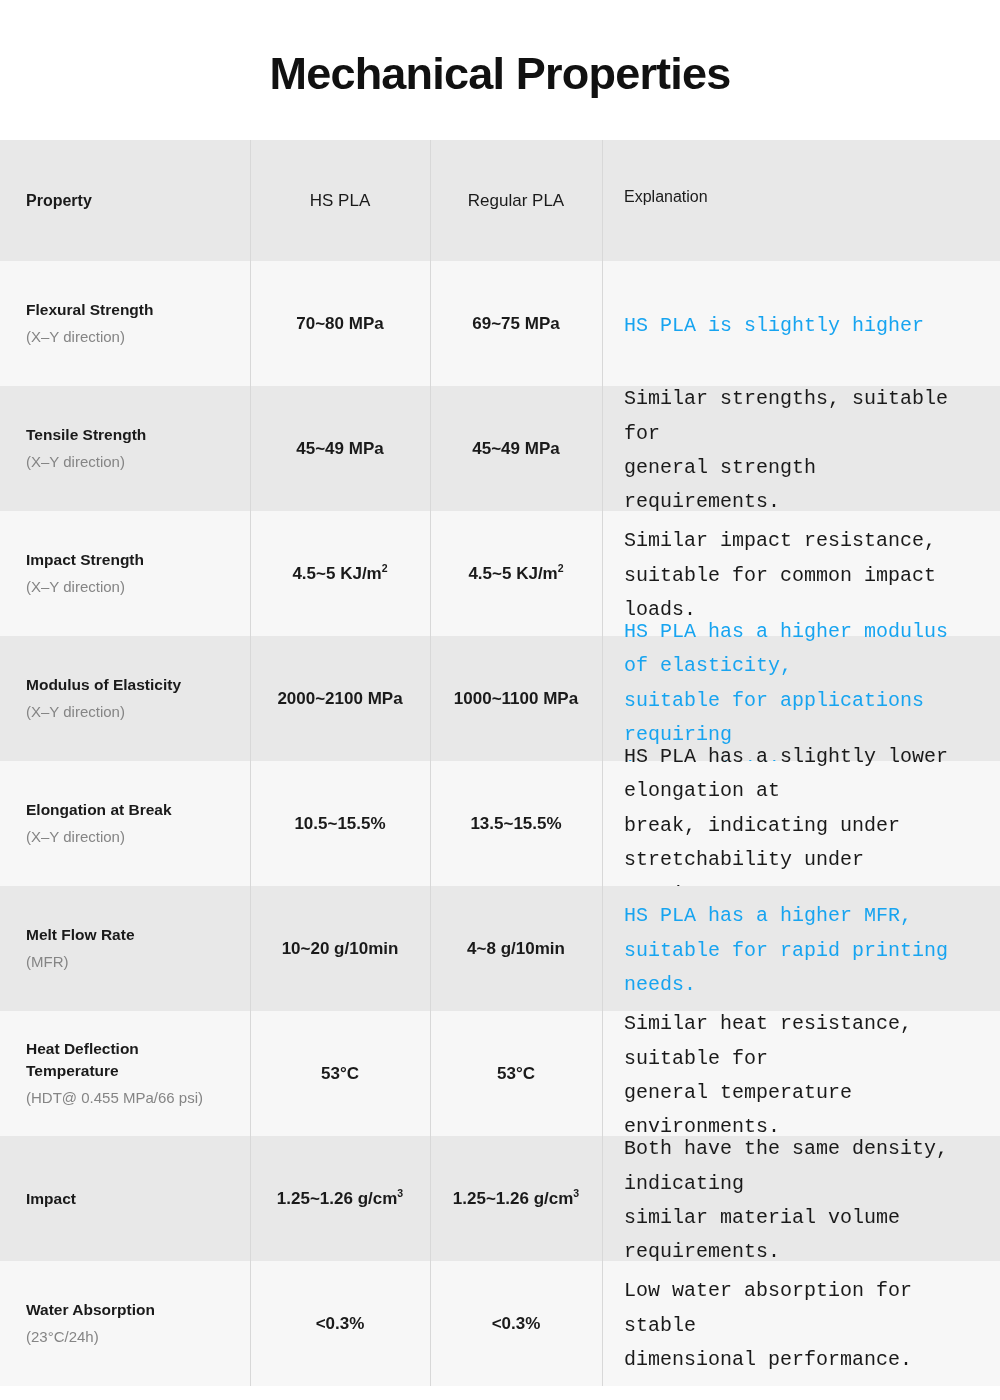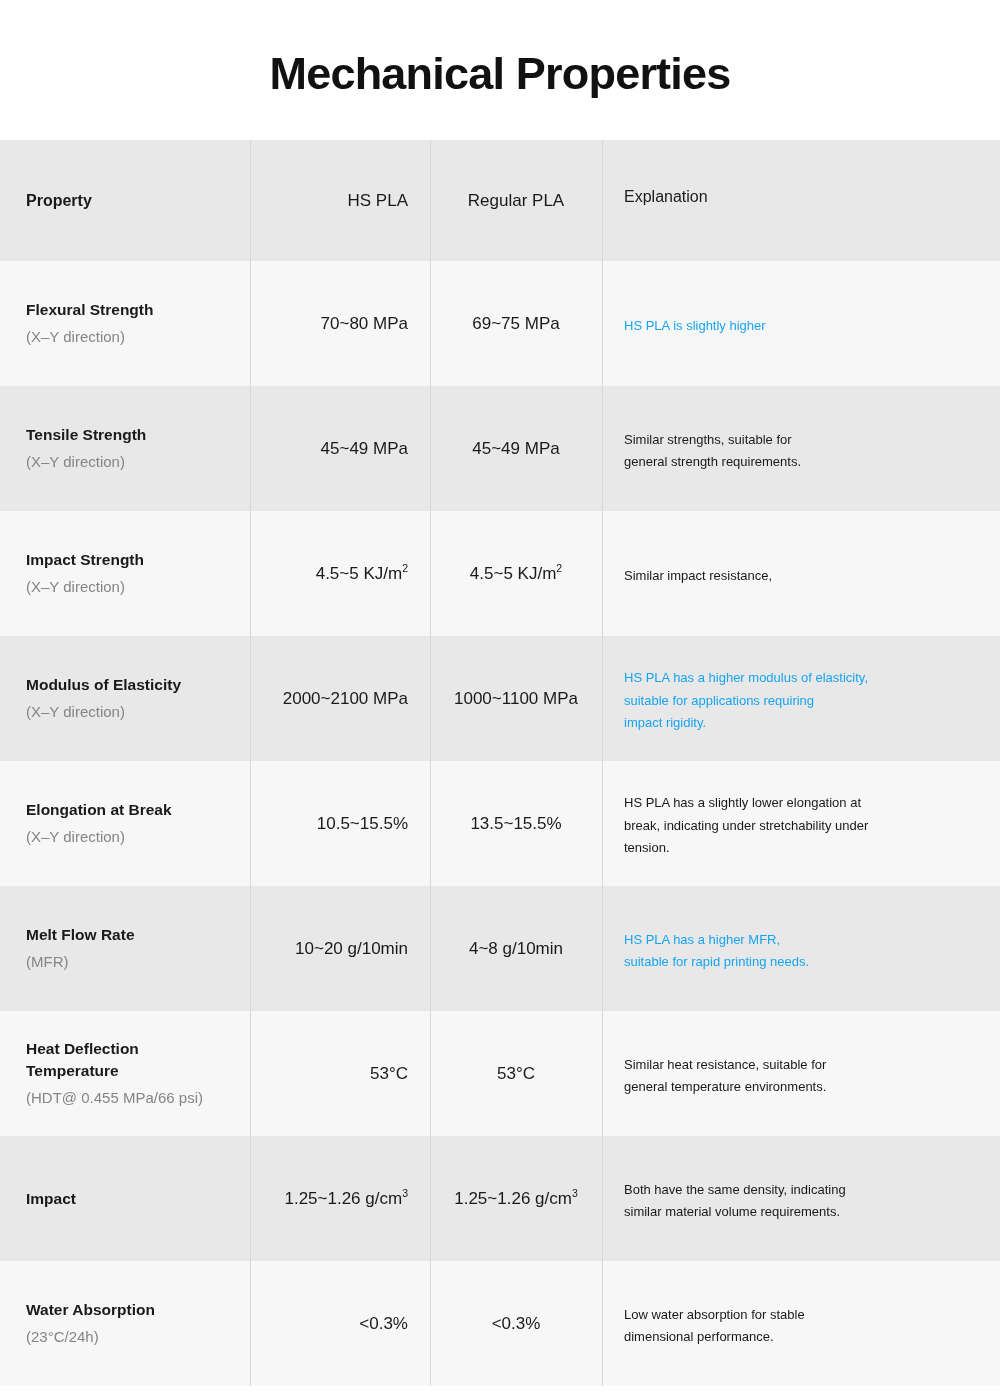--- a/index.html
+++ b/index.html
@@ -60,21 +60,21 @@
 
   .cell {
     position: relative;
     display: flex;
     flex-direction: column;
     justify-content: center;
   }
 
   
   .col-prop  { width: 250px; padding: 0 24px 0 26px; align-items: flex-start; }
-  .col-hs    { width: 180px; padding: 0 22px; align-items: flex-end; }
+  .col-hs    { width: 180px; padding: 0 22px; align-items: center; }
   .col-reg   { width: 172px; padding: 8px 6px; align-items: center; }
   .col-exp   { width: 398px; padding: 5px 22px 0 22px; align-items: flex-start; }
 
   
   .col-hs::before,
   .col-reg::before,
   .col-exp::before {
     content: "";
     position: absolute;
     left: 0;
@@ -116,37 +116,38 @@
     font-size: 15px;
     font-weight: 400;
     color: #858585;
     line-height: 1.45;
     margin-top: 5px;
   }
 
   
   .value {
     font-size: 17px;
-    font-weight: 400;
+    font-weight: 700;
     color: #1a1a1a;
     text-align: center;
     white-space: nowrap;
   }
   .value sup {
     font-size: 0.62em;
     vertical-align: super;
     line-height: 0;
   }
 
   
   .explain {
-    font-size: 13px;
+    font-size: 20px;
     font-weight: 400;
     line-height: 1.72;
     color: #1a1a1a;
+    font-family: Liberation Mono, monospace;
   }
   .explain.accent { color: #17a4f0; }
   .explain .ln { display: block; }
 </style>
 </head>
 <body>
 
 <div class="page">
 
   <div class="title-wrap">
@@ -213,20 +214,21 @@
           </div>
           <div class="cell col-hs">
             <span class="value"><span>4.5~5 KJ/m<sup>2</sup></span></span>
           </div>
           <div class="cell col-reg">
             <span class="value"><span>4.5~5 KJ/m<sup>2</sup></span></span>
           </div>
           <div class="cell col-exp">
             <div class="explain">
               <span class="ln">Similar impact resistance,</span>
+              <span class="ln">suitable for common impact loads.</span>
             </div>
           </div>
         </div>
         <div class="row body band-dark">
           <div class="cell col-prop">
             <span class="prop-name">Modulus of Elasticity</span>
             <span class="prop-sub">(X–Y direction)</span>
           </div>
           <div class="cell col-hs">
             <span class="value"><span>2000~2100 MPa</span></span>

